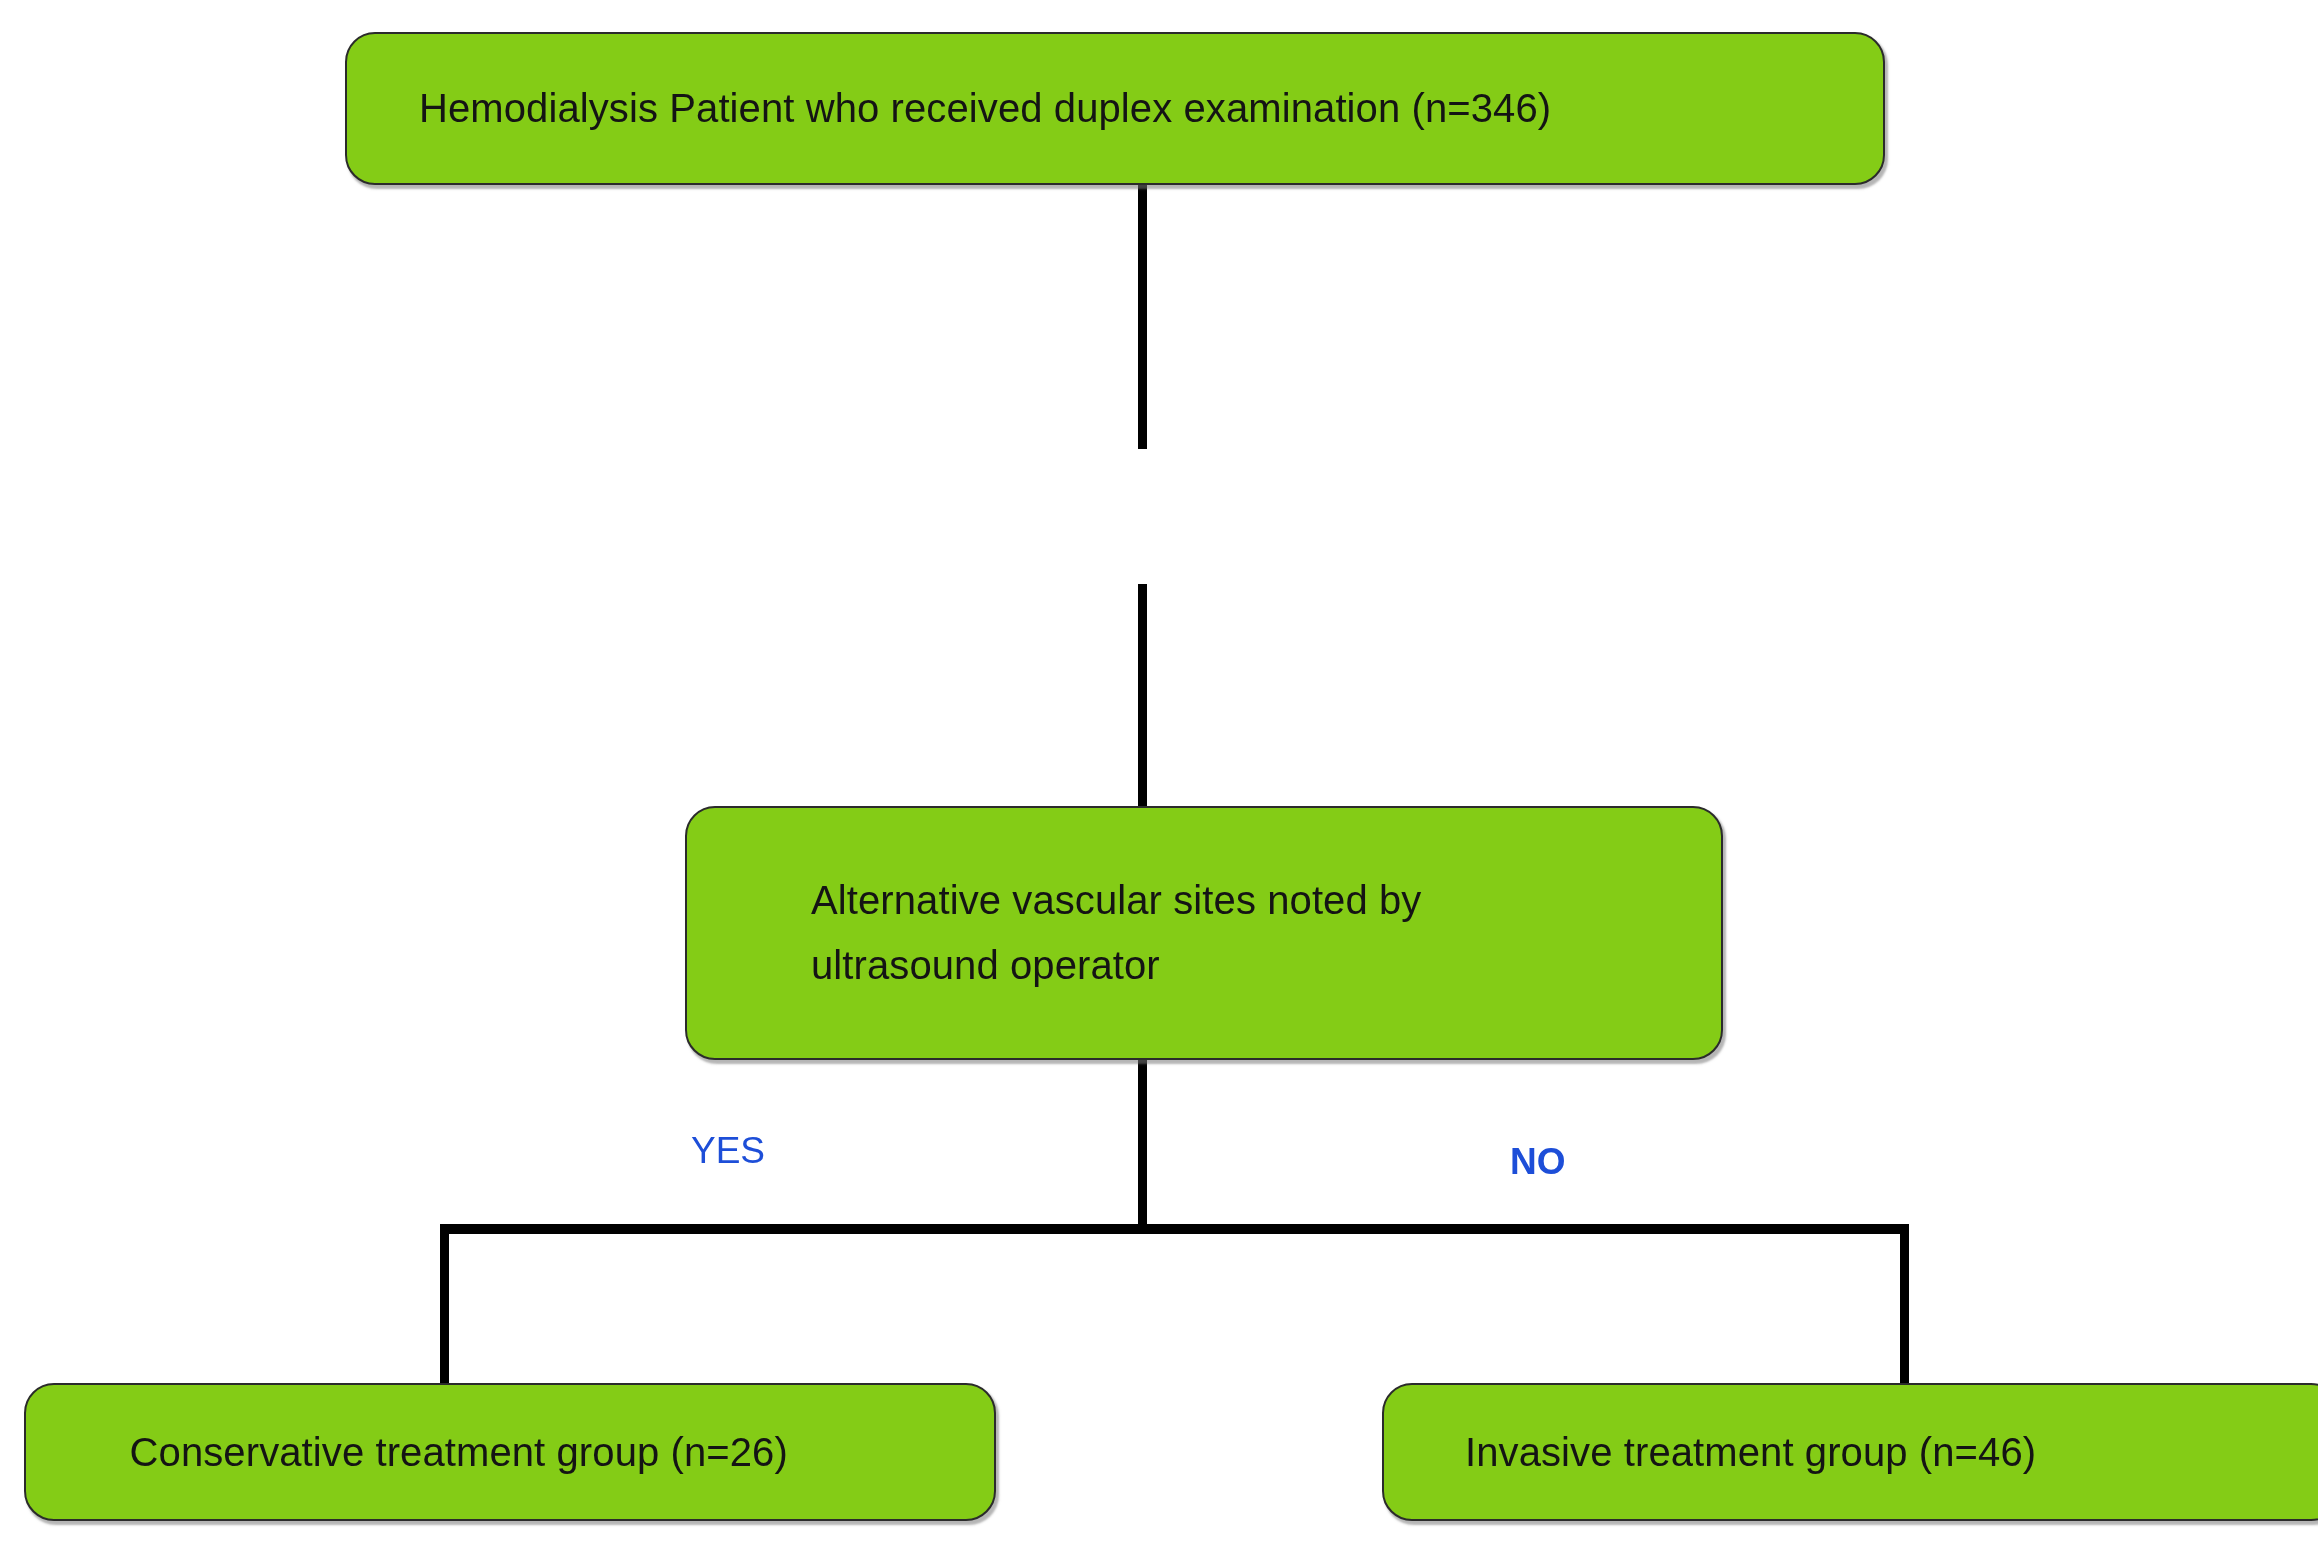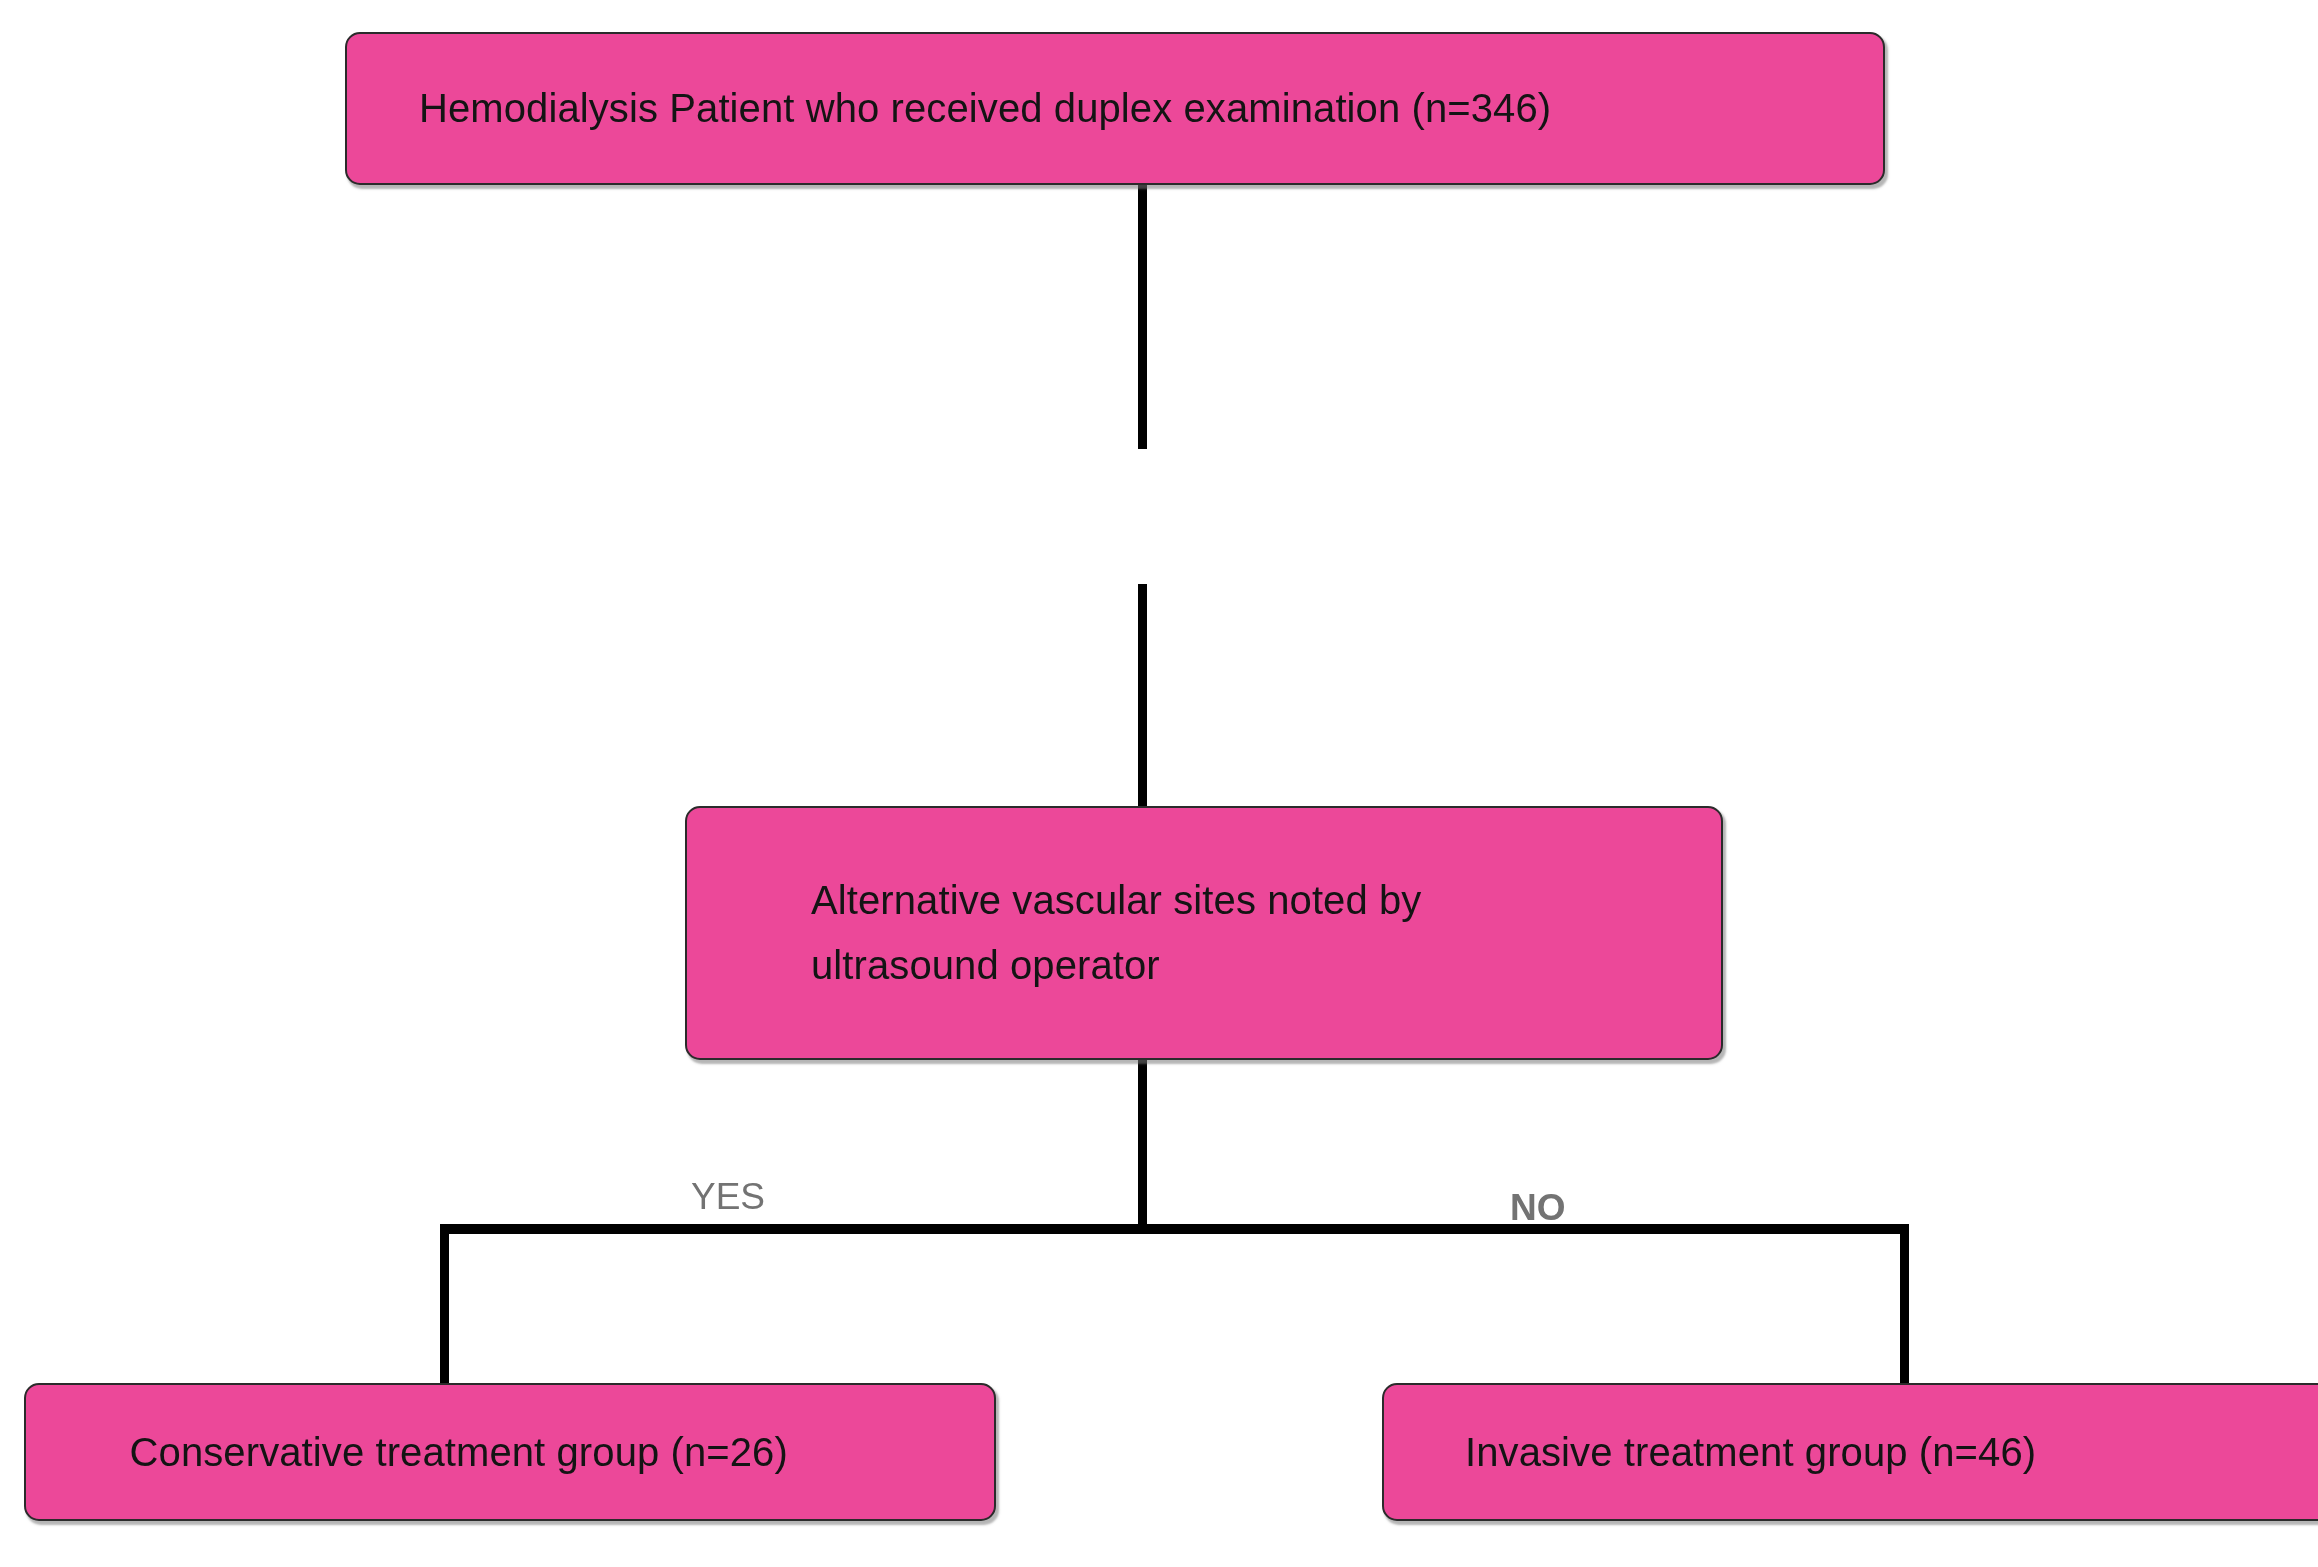--- a/index.html
+++ b/index.html
@@ -14,23 +14,23 @@
     height: 1568px;
     background: #ffffff;
     font-family: "Liberation Sans", sans-serif;
     overflow: hidden;
   }
 
   
   .node {
     position: absolute;
     box-sizing: border-box;
-    background: #ec4899;
+    background: #84cc16;
     border: 2.9px solid #2b2b2b;
-    border-radius: 15px;
+    border-radius: 30px;
     box-shadow: 2.9px 3.7px 2.2px rgba(120,120,120,0.55);
     display: flex;
     align-items: center;
     z-index: 3;
   }
   .node .node-text {
     width: 100%;
     color: #141414;
     font-size: 40px;
     line-height: 1.62;
@@ -73,26 +73,25 @@
   
   #conn-branch-bar      { left: 440px;  top: 1224px; width: 1468px; }
   
   #conn-branch-left     { left: 440px;  top: 1224px; height: 163px; }
   
   #conn-branch-right    { left: 1900px; top: 1224px; height: 163px; }
 
   
   .edge-label {
     position: absolute;
-    color: #737373;
+    color: #1d4ed8;
     font-size: 37px;
     line-height: 1;
     white-space: nowrap;
     z-index: 4;
-    margin-top: 46px;
   }
   #label-yes { left: 691px;  top: 1132px; }
   #label-no  { left: 1510px; top: 1143px; font-weight: bold; }
 </style>
 </head>
 <body>
 
 <div id="canvas">
 
   <div class="conn conn-v" id="conn-screened-highvp"></div>

